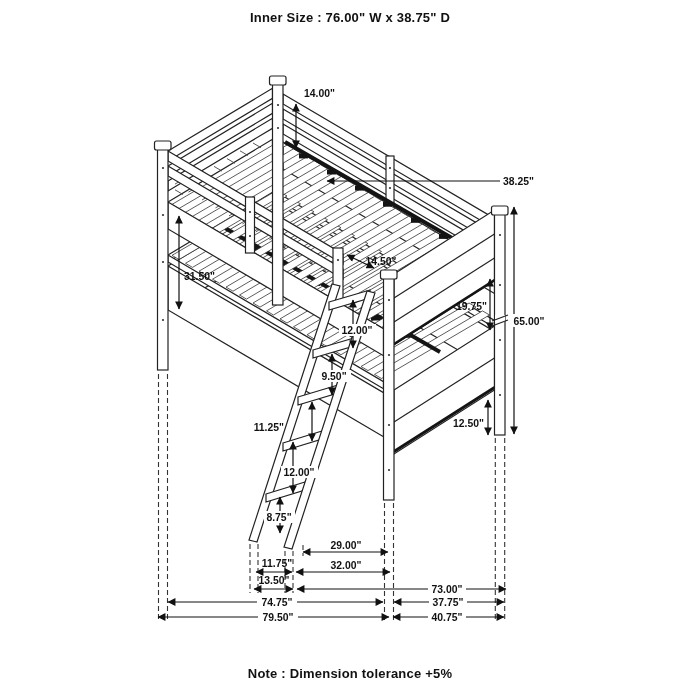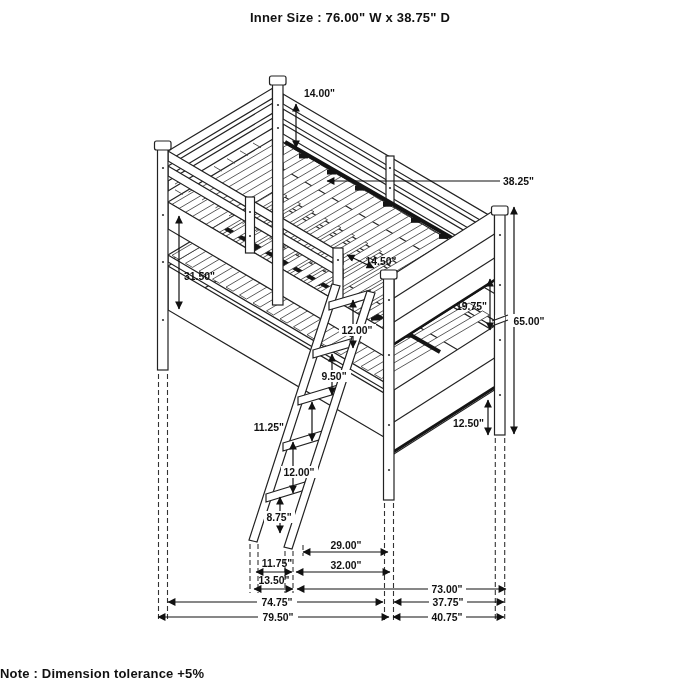--- a/index.html
+++ b/index.html
@@ -1,20 +1,20 @@
 <!DOCTYPE html>
 <html><head>
 <meta charset="utf-8">
 <style>
   html,body{margin:0;padding:0;background:#fff;}
   .page{position:relative;width:700px;height:700px;background:#ffffff;overflow:hidden;
         font-family:"Liberation Sans",sans-serif;}
   .title{position:absolute;top:10px;left:0;width:700px;text-align:center;
          font-size:13px;font-weight:bold;color:#111;letter-spacing:0.2px;}
-  .note{position:absolute;top:666px;left:0;width:700px;text-align:left;
+  .note{position:absolute;top:666px;left:0;width:700px;text-align:center;
         font-size:13px;font-weight:bold;color:#111;letter-spacing:0.2px;}
   svg{position:absolute;top:0;left:0;}
   .ln{stroke:#222;stroke-width:1.2;fill:none;}
   .part{stroke:#222;stroke-width:1.2;fill:#ffffff;}
   .slat{stroke:#333;stroke-width:0.8;fill:#ffffff;}
   .metal{stroke:#141414;stroke-width:4;fill:none;}
   .tab{fill:#141414;stroke:none;}
   .tick{stroke:#444;stroke-width:0.9;fill:none;}
   .dash{stroke:#333;stroke-width:1.1;fill:none;stroke-dasharray:5 3;}
   .dim{stroke:#111;stroke-width:1.2;fill:none;}

